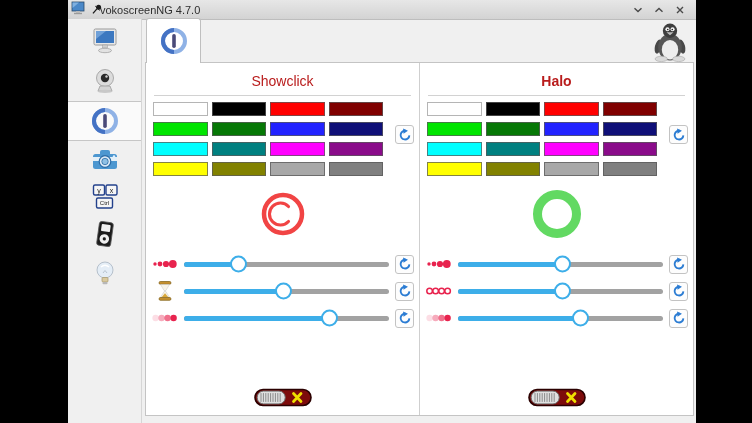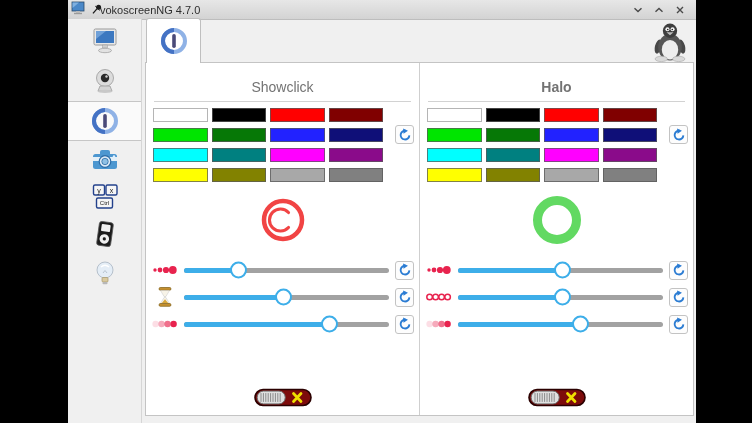--- a/index.html
+++ b/index.html
@@ -27,21 +27,21 @@
   .tab{position:absolute;left:78px;top:18px;width:55px;height:45px;background:#fff;
        border:1px solid #bfbfbf;border-bottom:none;border-radius:3px 3px 0 0;
        display:flex;align-items:center;justify-content:center;box-sizing:border-box;z-index:3;}
   .tux{position:absolute;left:580px;top:21px;z-index:2;}
 
   
   .pane{position:absolute;left:77px;top:62px;width:549px;height:354px;background:#fff;
         border:1px solid #c4c4c4;box-sizing:border-box;display:flex;z-index:2;}
   .panel{flex:1 1 0;position:relative;box-sizing:border-box;}
   .panel + .panel{border-left:1px solid #cfcfcf;font-weight:bold;}
-  .panel-title{margin-top:16px;text-align:center;font-size:14px;color:#737373;}
+  .panel-title{margin-top:10px;text-align:center;font-size:14px;color:#b91c1c;}
   .col-rule{border:none;border-top:1px solid #d2d2d2;margin:6px 8px 0 8px;}
   .color-grid{margin:6px 36px 0 7px;display:grid;grid-template-columns:repeat(4,1fr);
               column-gap:4px;row-gap:6px;}
   .swatch{height:14px;border:1px solid rgba(90,90,90,.75);box-sizing:border-box;cursor:pointer;}
   .grid-reset{position:absolute;right:5px;top:62px;}
   .reset-btn{width:19px;height:19px;background:#fdfdfd;border:1px solid #c3c3c3;border-radius:3px;
              display:inline-flex;align-items:center;justify-content:center;padding:0;cursor:pointer;}
   .preview{height:58px;margin-top:11px;display:flex;align-items:center;justify-content:center;}
   .sliders{margin-top:9px;display:flex;flex-direction:column;gap:7px;}
   .slider-row{display:flex;align-items:center;gap:6px;height:20px;padding:0 5px 0 6px;}

